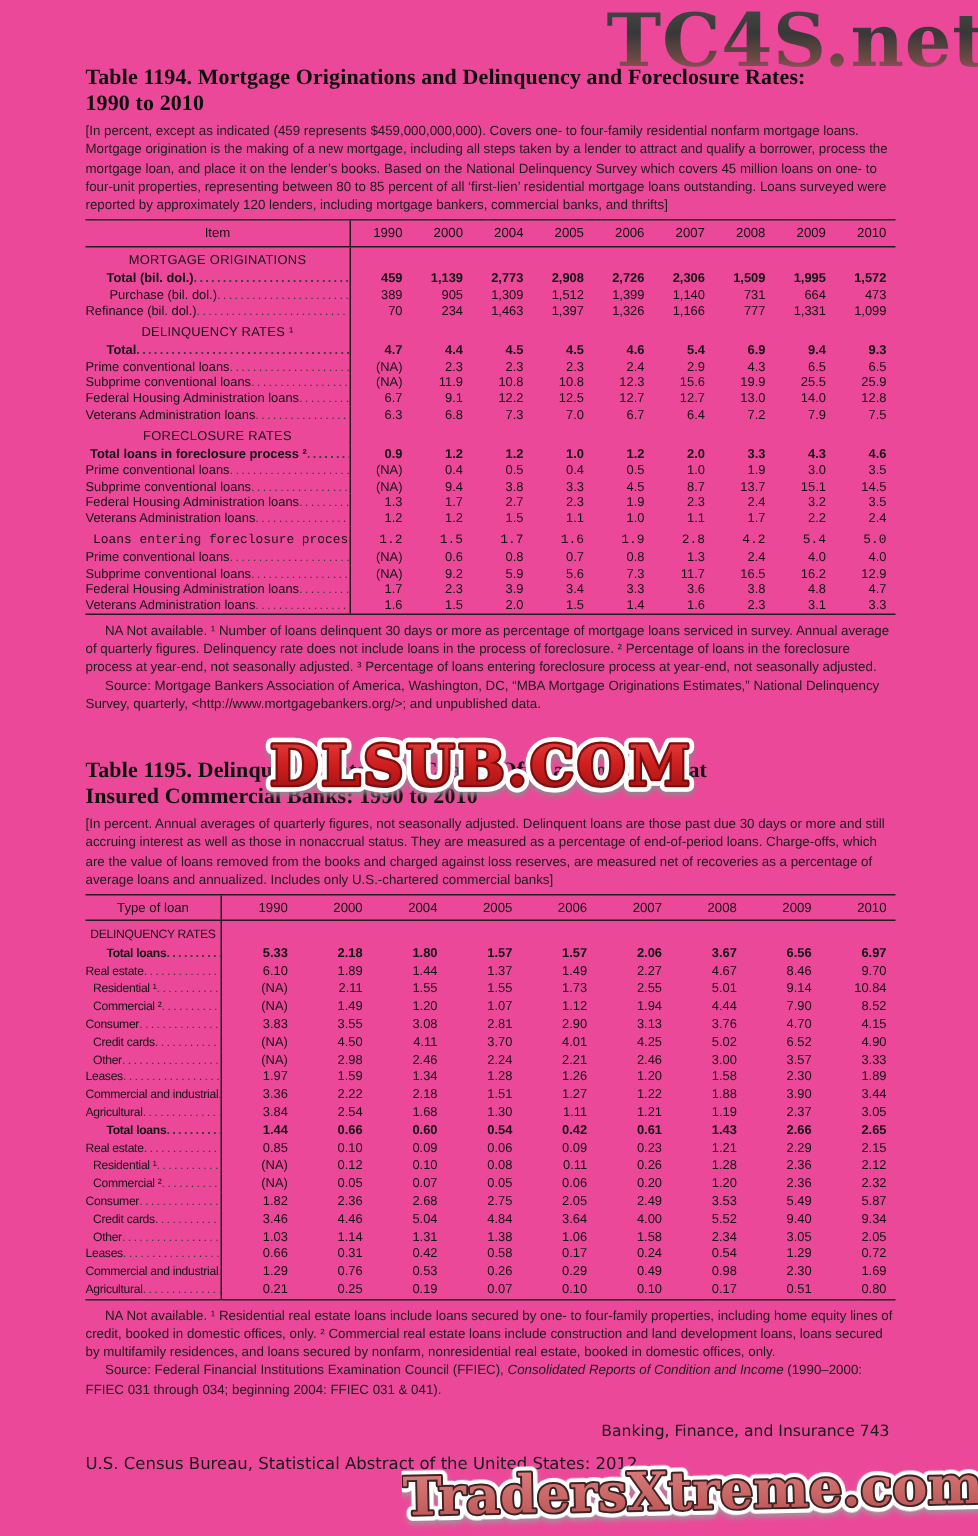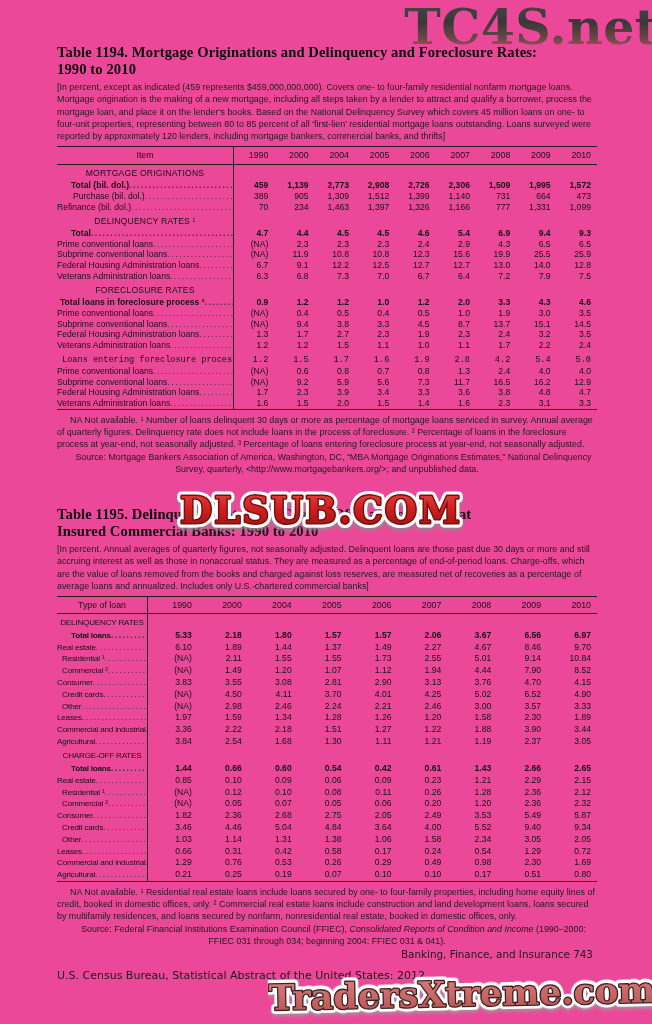--- a/index.html
+++ b/index.html
@@ -13,21 +13,21 @@
   .wm-mid{position:absolute;left:176px;top:484px;z-index:7;}
   .wm-bot{position:absolute;left:268px;top:966px;z-index:7;transform:rotate(-1.2deg);}
   
   .block{position:absolute;left:57px;width:540px;}
   .b1194{top:44px;}
   .b1195{top:506px;}
   .ttl{margin:0;font-family:"Liberation Serif",serif;font-weight:700;font-size:14.6px;
        line-height:17px;color:#0d0d0d;letter-spacing:0.1px;}
   .note{margin:3px 0 0 0;font-size:8.9px;line-height:12.3px;color:#1c1c1c;}
   .foot{margin:4px 0 0 0;font-size:8.9px;line-height:12.2px;color:#1c1c1c;text-indent:13px;}
-  .foot + .foot{margin-top:0;text-align:center;}
+  .foot + .foot{margin-top:0;}
   .em{font-style:italic;}
   
   .dtable{margin-top:4px;border-top:1.5px solid #1f1f1f;border-bottom:1.5px solid #1f1f1f;}
   .trow{display:flex;font-size:8.6px;line-height:10.8px;}
   .stub{width:var(--stub);flex:none;display:flex;align-items:baseline;
         border-right:1px solid #1f1f1f;overflow:hidden;}
   .hrow{border-bottom:1px solid #1f1f1f;}
   .hrow .stub{justify-content:center;}
   .hcell{font-size:8.8px;padding:2.5px 0 3px 0;}
   .hrow .val{padding-top:2.5px;padding-bottom:3px;}
@@ -547,26 +547,20 @@
           <div class="val">3.84</div>
           <div class="val">2.54</div>
           <div class="val">1.68</div>
           <div class="val">1.30</div>
           <div class="val">1.11</div>
           <div class="val">1.21</div>
           <div class="val">1.19</div>
           <div class="val">2.37</div>
           <div class="val">3.05</div>
         </div>
-        <div class="trow sec">
-          <div class="stub">
-            <span class="sec-label">CHARGE-OFF RATES</span>
-          </div>
-          <div class="rest"></div>
-        </div>
         <div class="trow b">
           <div class="stub">
             <span class="lab" style="padding-left: 14px;">Total loans</span>
             <span class="lead"></span>
           </div>
           <div class="val">1.44</div>
           <div class="val">0.66</div>
           <div class="val">0.60</div>
           <div class="val">0.54</div>
           <div class="val">0.42</div>

